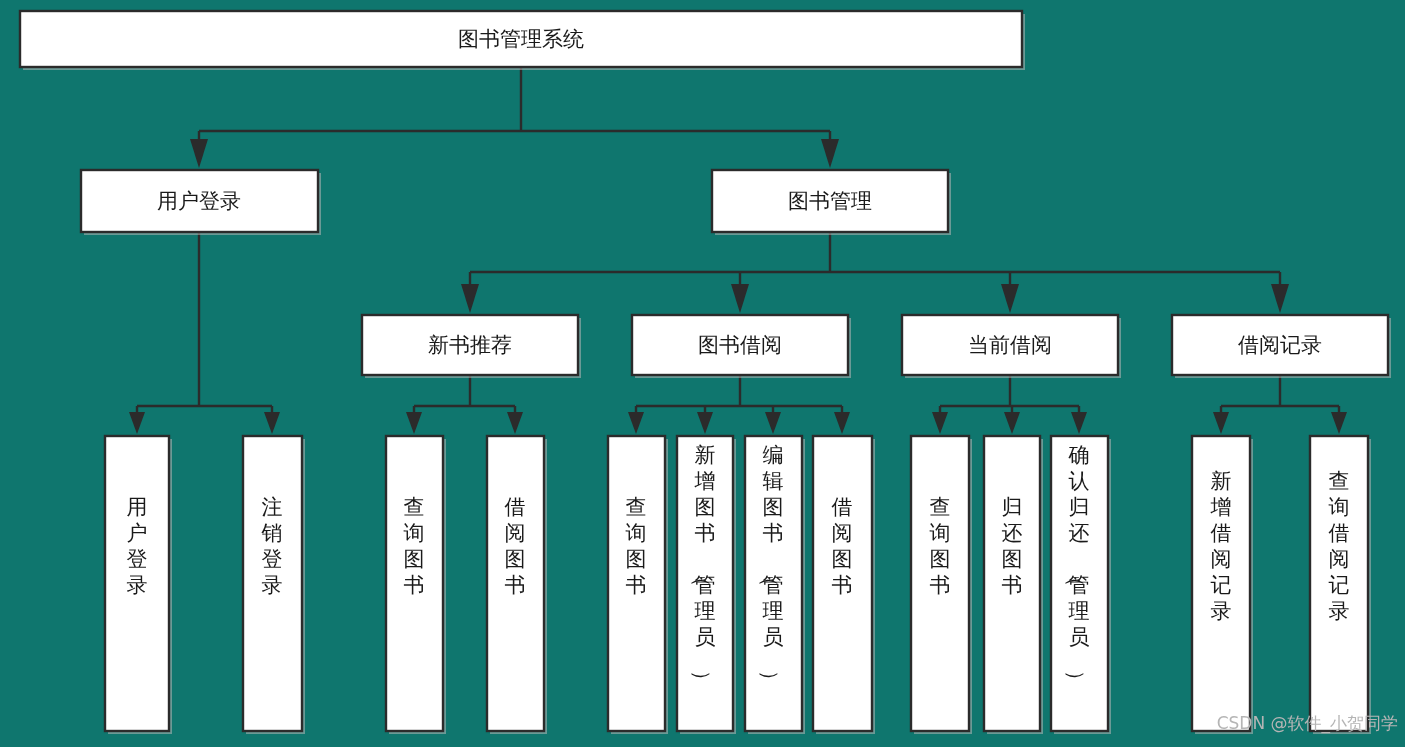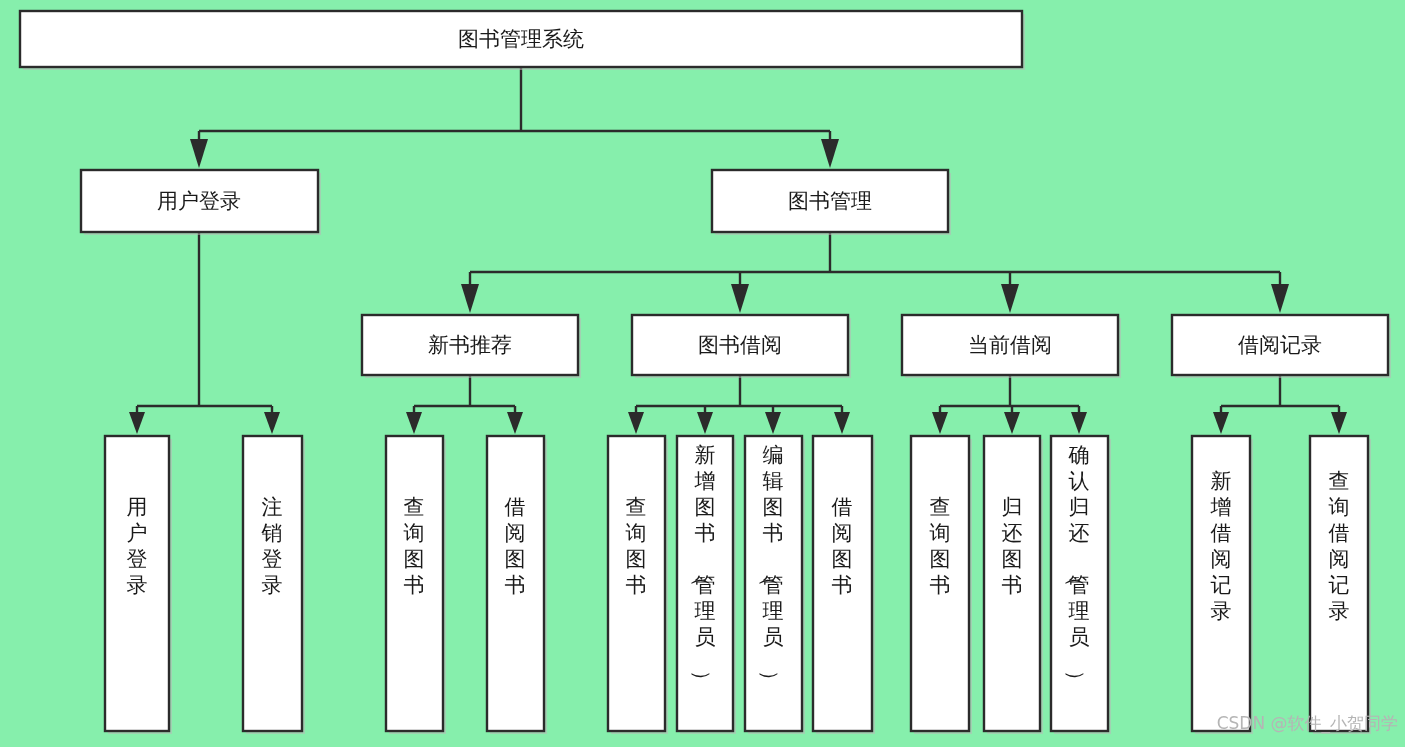--- a/index.html
+++ b/index.html
@@ -8,21 +8,21 @@
     padding: 0;
     background: #ffffff;
   }
   body {
     font-family: "DejaVu Sans", "Liberation Sans", sans-serif;
   }
   #diagram-root {
     position: relative;
     width: 1405px;
     height: 747px;
-    background: #86efac;
+    background: #0f766e;
     overflow: hidden;
   }
   svg#flow-svg {
     position: absolute;
     left: 0;
     top: 0;
     width: 1405px;
     height: 747px;
     display: block;
   }

